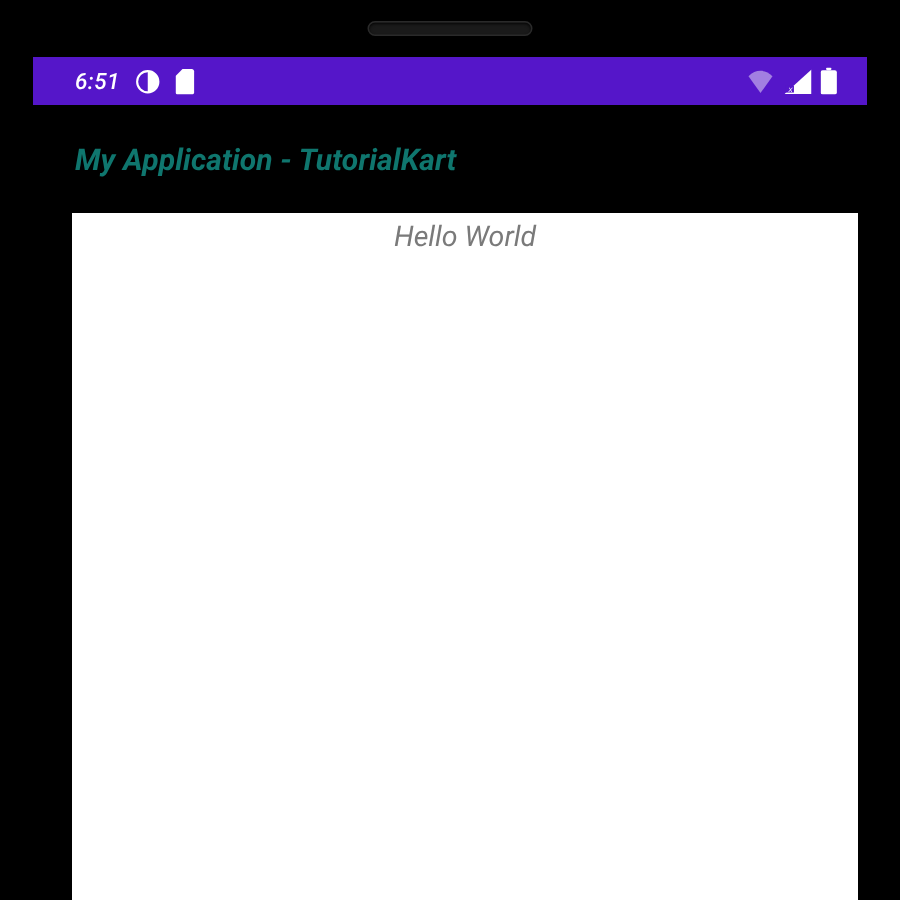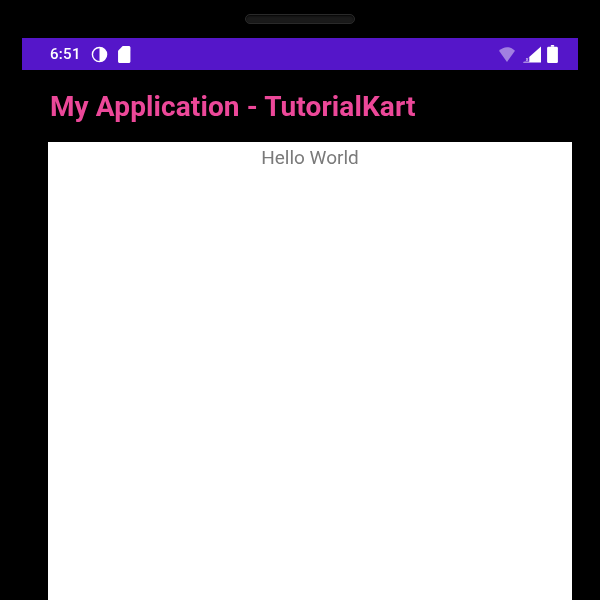--- a/index.html
+++ b/index.html
@@ -8,20 +8,21 @@
       height: 600px;
       background: #ffffff;
       font-family: Roboto, -apple-system, BlinkMacSystemFont, "Segoe UI", Arial, sans-serif;
       overflow: hidden;
     }
     .device-frame {
       width: 600px;
       height: 600px;
       background: #000000;
       position: relative;
+      font-style: italic;
     }
     .device-bezel-top {
       height: 38px;
       position: relative;
       display: flex;
       align-items: center;
       justify-content: center;
     }
     .speaker-slot {
       width: 110px;
@@ -61,22 +62,22 @@
     }
     .app-bar {
       height: 72px;
       background: #000000;
       display: flex;
       align-items: center;
       padding: 0 28px;
       margin: 0 22px;
     }
     .app-title {
-      color: #ec4899;
-      font-size: 28px;
+      color: #0f766e;
+      font-size: 20px;
       font-weight: 700;
       letter-spacing: 0.1px;
     }
     .content-area {
       background: #ffffff;
       margin: 0 28px 0 48px;
       height: calc(600px - 38px - 32px - 72px);
       padding-top: 4px;
       text-align: center;
     }

